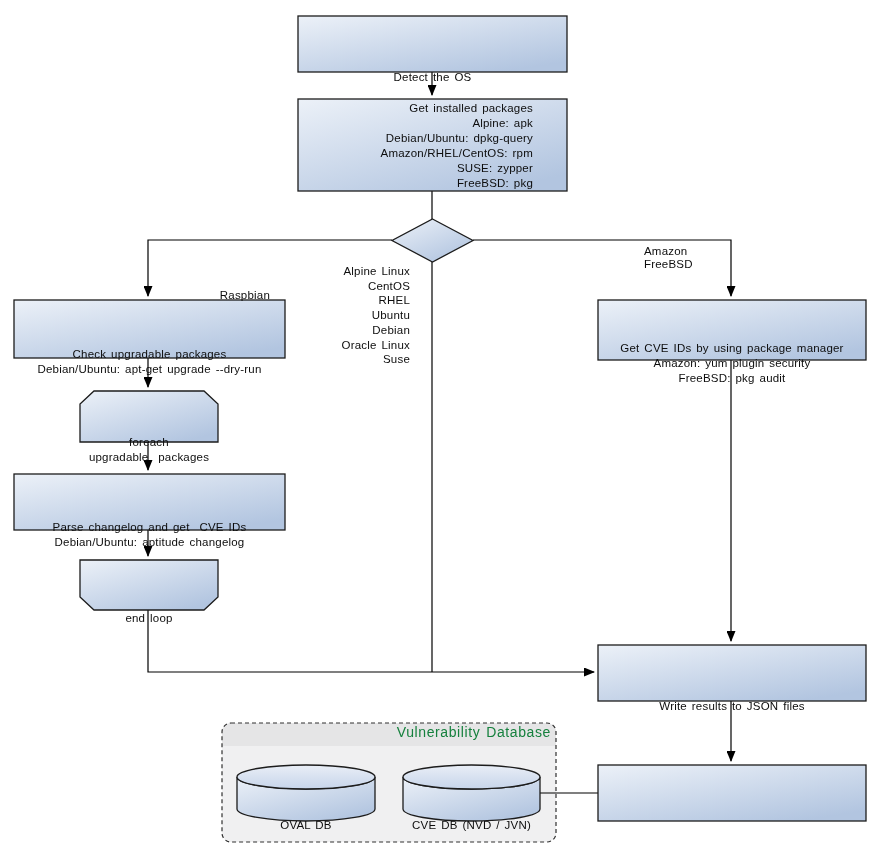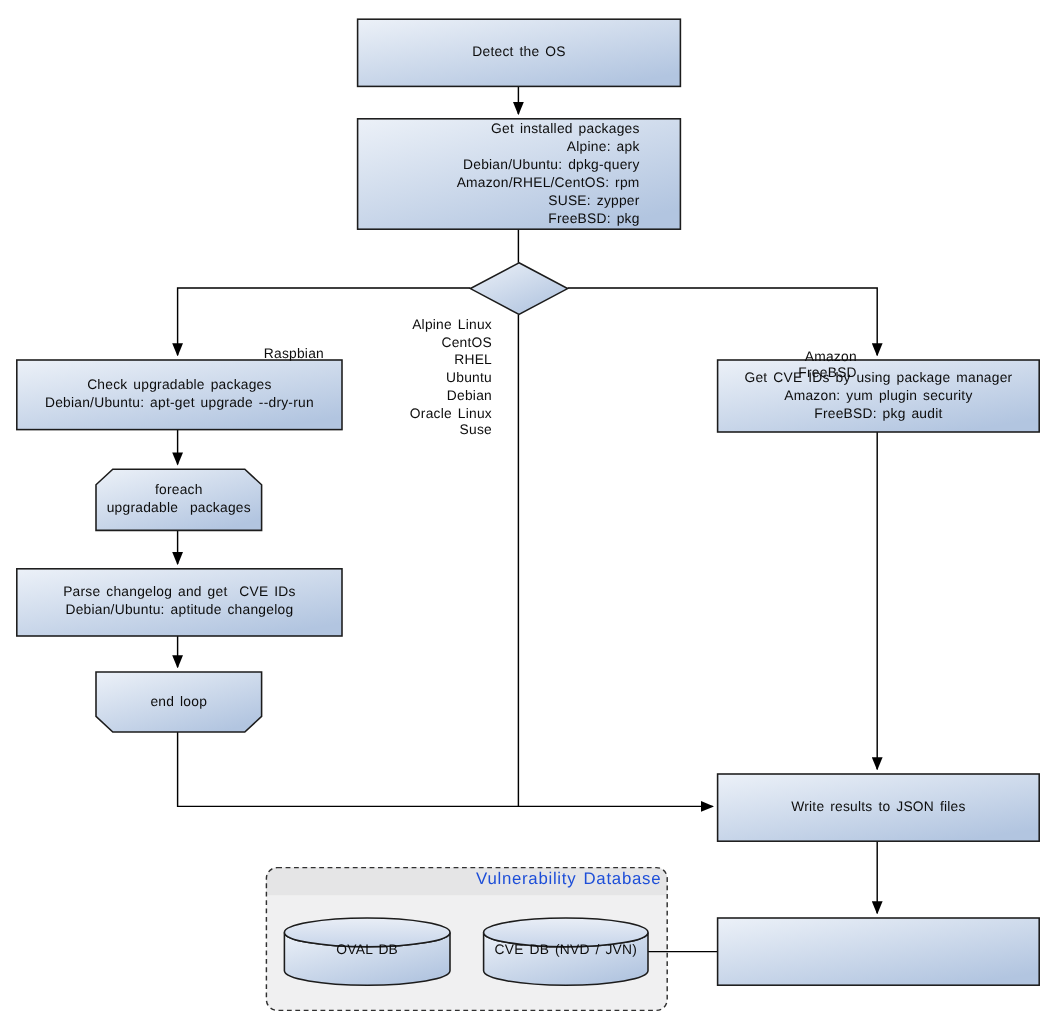--- a/index.html
+++ b/index.html
@@ -5,35 +5,35 @@
   html,body{margin:0;padding:0;background:#ffffff;}
   .stage{
     position:relative;width:881px;height:857px;background:#ffffff;
     font-family:"Liberation Sans","DejaVu Sans",sans-serif;color:#0d0d0d;overflow:hidden;
   }
   .stage svg{position:absolute;left:0;top:0;}
   .lbl{
     position:absolute;font-size:11.5px;line-height:15px;letter-spacing:.2px;word-spacing:1.5px;
     white-space:pre-wrap;color:#0d0d0d;box-sizing:border-box;pointer-events:none;
   }
-  .flexc{display:flex;align-items:center;justify-content:center;text-align:center;}
+  .flexc{display:flex;align-items:center;justify-content:center;text-align:center;margin-top:33px;}
   .ralign{text-align:right;}
   .lbl-pkgs{left:298px;top:101px;width:269px;padding-right:34px;}
   .lbl-detect{left:298px;top:16px;width:269px;height:56px;}
   .lbl-raspbian{left:170px;top:264px;width:100px;text-align:right;margin-top:24px;}
   .lbl-oslist{left:280px;top:264px;width:130px;line-height:14.7px;}
-  .lbl-amzfbsd{left:624px;top:245px;width:90px;text-align:right;line-height:12.6px;margin-top:47px;}
+  .lbl-amzfbsd{left:644px;top:245px;width:90px;text-align:left;line-height:12.6px;}
   .lbl-check{left:14px;top:300px;width:271px;height:58px;}
   .lbl-foreach{left:80px;top:391px;width:138px;height:51px;}
   .lbl-parse{left:14px;top:474px;width:271px;height:56px;}
   .lbl-endloop{left:80px;top:560px;width:138px;height:50px;}
   .lbl-getcve{left:598px;top:300px;width:268px;height:60px;}
   .lbl-write{left:598px;top:645px;width:268px;height:56px;}
   .lbl-report{left:598px;top:765px;width:268px;height:56px;}
-  .lbl-cluster{left:222px;top:725px;width:332px;padding-right:3px;font-size:14px;letter-spacing:.6px;color:#1d4ed8;}
+  .lbl-cluster{left:222px;top:725px;width:332px;padding-right:3px;font-size:14px;letter-spacing:.6px;color:#15803d;}
   .lbl-ovaldb{left:237px;top:767px;width:138px;height:50px;}
   .lbl-cvedb{left:403px;top:767px;width:137px;height:50px;}
 </style>
 </head>
 <body>
 
 <div class="stage">
 
   <svg width="881" height="857" viewBox="0 0 881 857">
     <defs>

